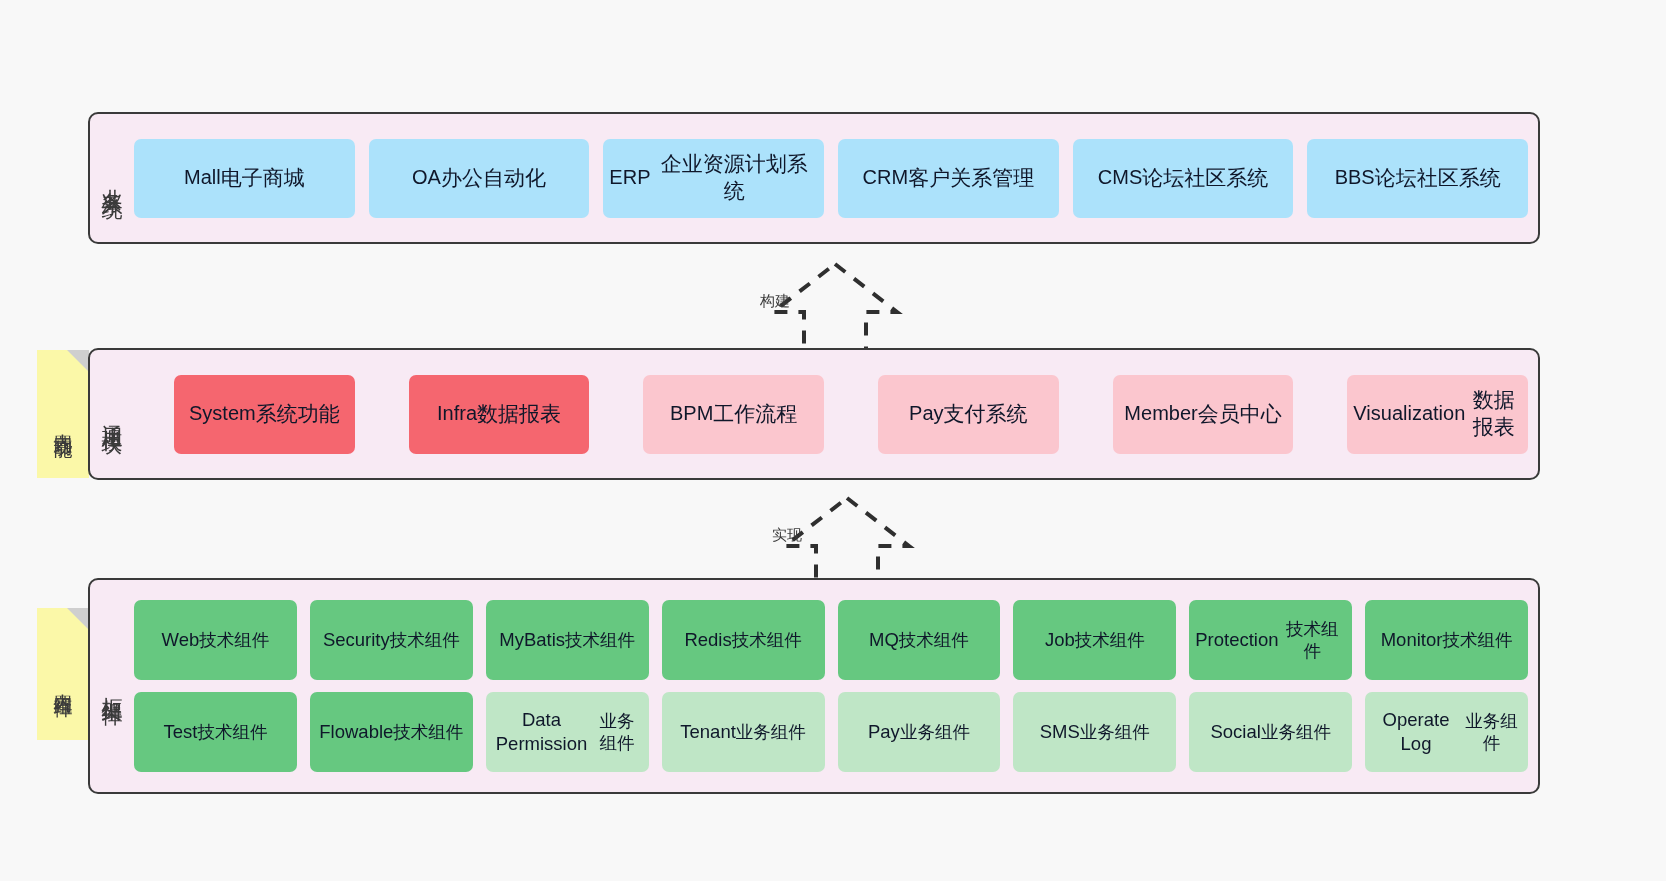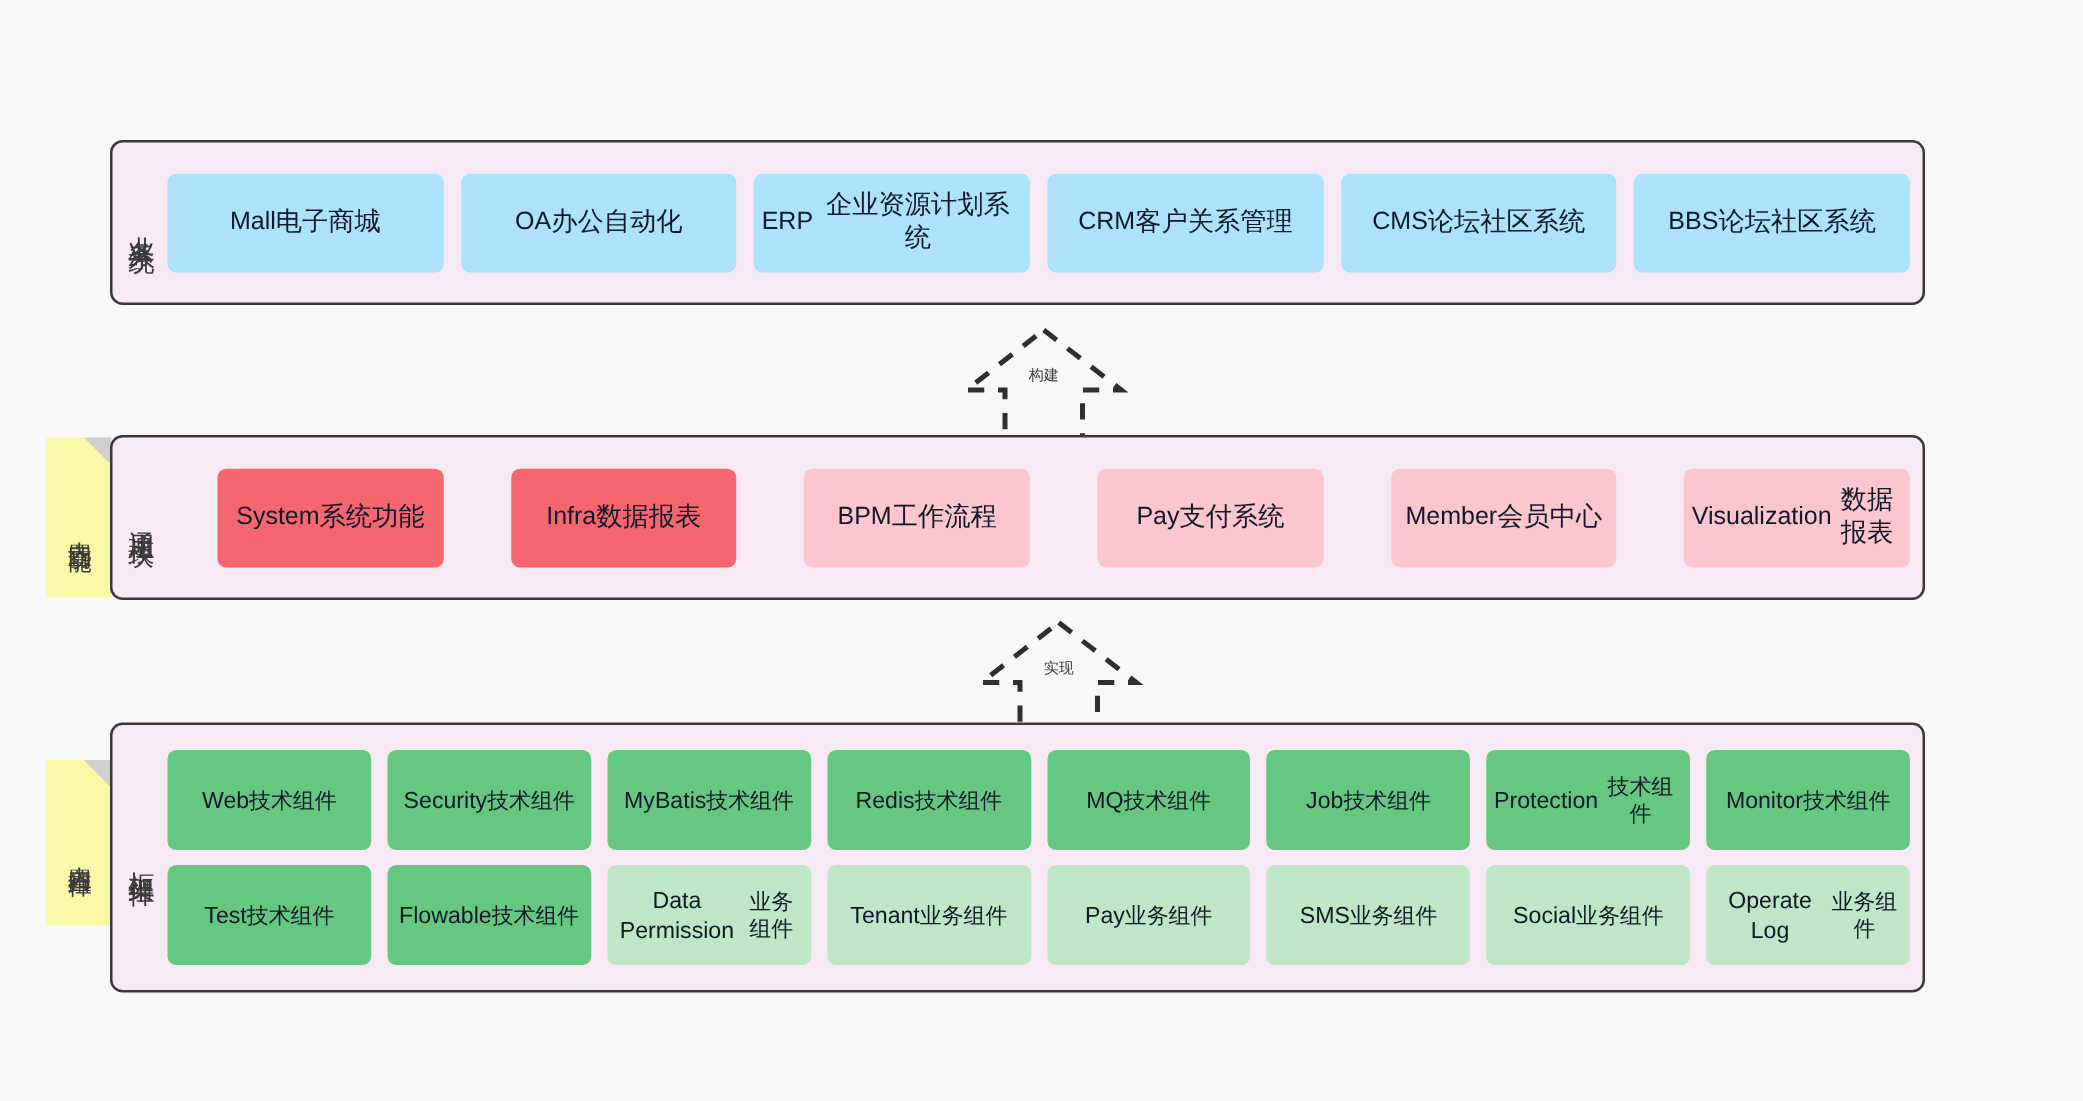--- a/index.html
+++ b/index.html
@@ -153,22 +153,22 @@
     position: absolute;
     width: 150px;
     height: 98px;
   }
   .arrow svg { display: block; }
   .arrow .arrow-label {
     position: absolute;
     left: 0;
     top: 34px;
     width: 150px;
-    text-align: center;
-    font-size: 12px;
+    text-align: left;
+    font-size: 15px;
     color: #3a3a3a;
     background: transparent;
   }
   #arrow-build   { left: 760px; top: 258px; }
   #arrow-realize { left: 772px; top: 492px; }
 </style>
 </head>
 <body>
 
 <div id="stage">

